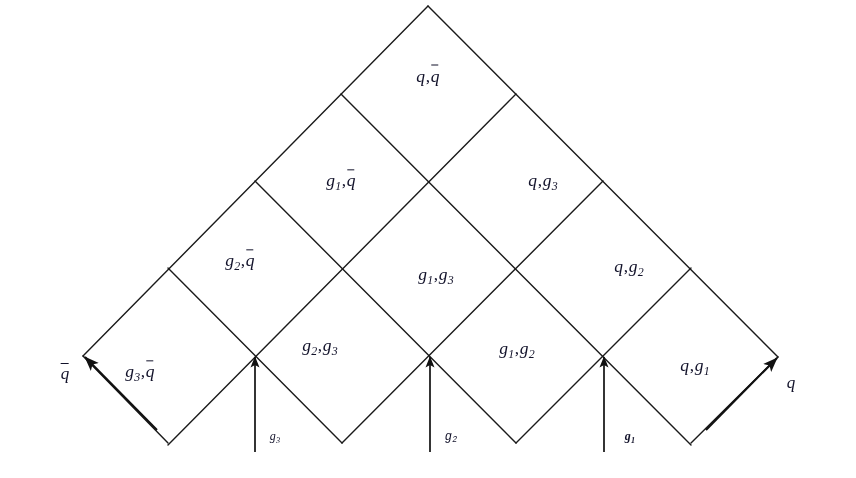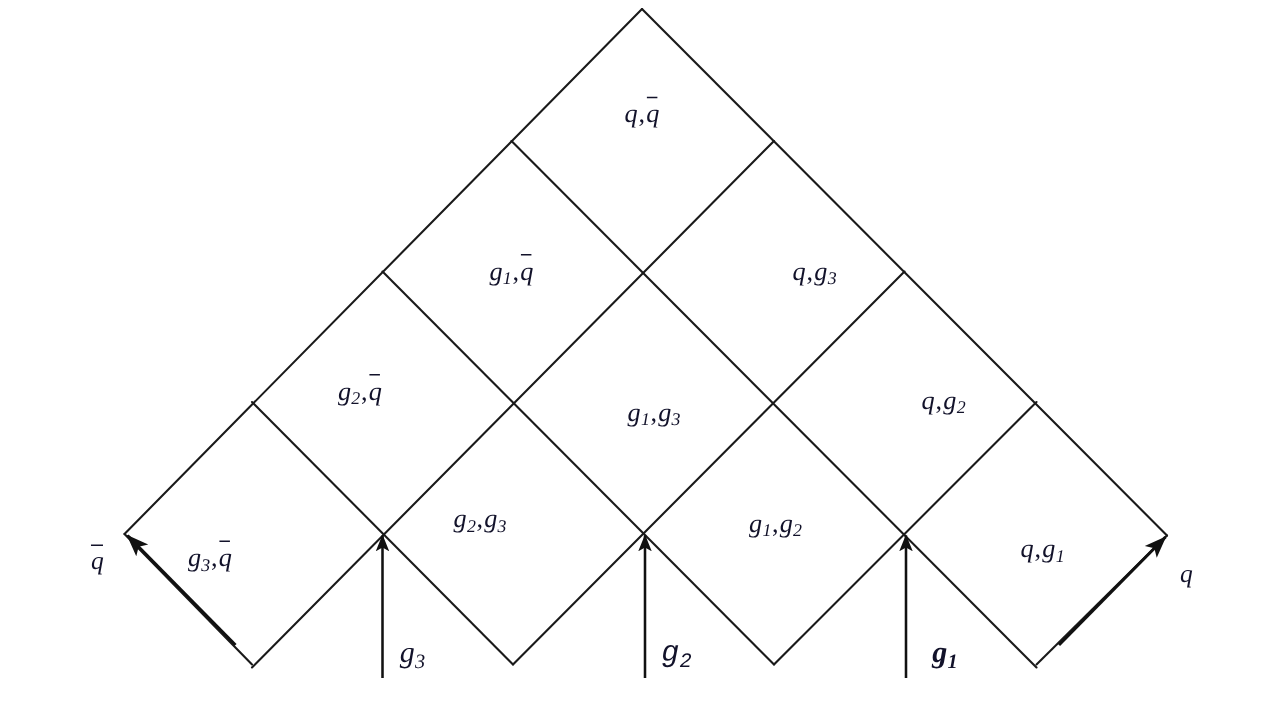--- a/index.html
+++ b/index.html
@@ -51,21 +51,21 @@
     color: #12122a;
     font-family: "Liberation Serif", serif;
     font-style: italic;
     font-size: 17.5px;
     letter-spacing: 0.2px;
     transform: translate(-50%, -50%);
     user-select: none;
   }
   .cell-label { font-size: 17.5px; }
   .edge-label { font-size: 17px; }
-  .gluon-label { font-size: 20px; }
+  .gluon-label { font-size: 12px; }
   .sub {
     font-size: 0.68em;
     vertical-align: -0.28em;
     font-style: italic;
     letter-spacing: 0;
   }
   .bar-wrap {
     position: relative;
     display: inline-block;
   }

